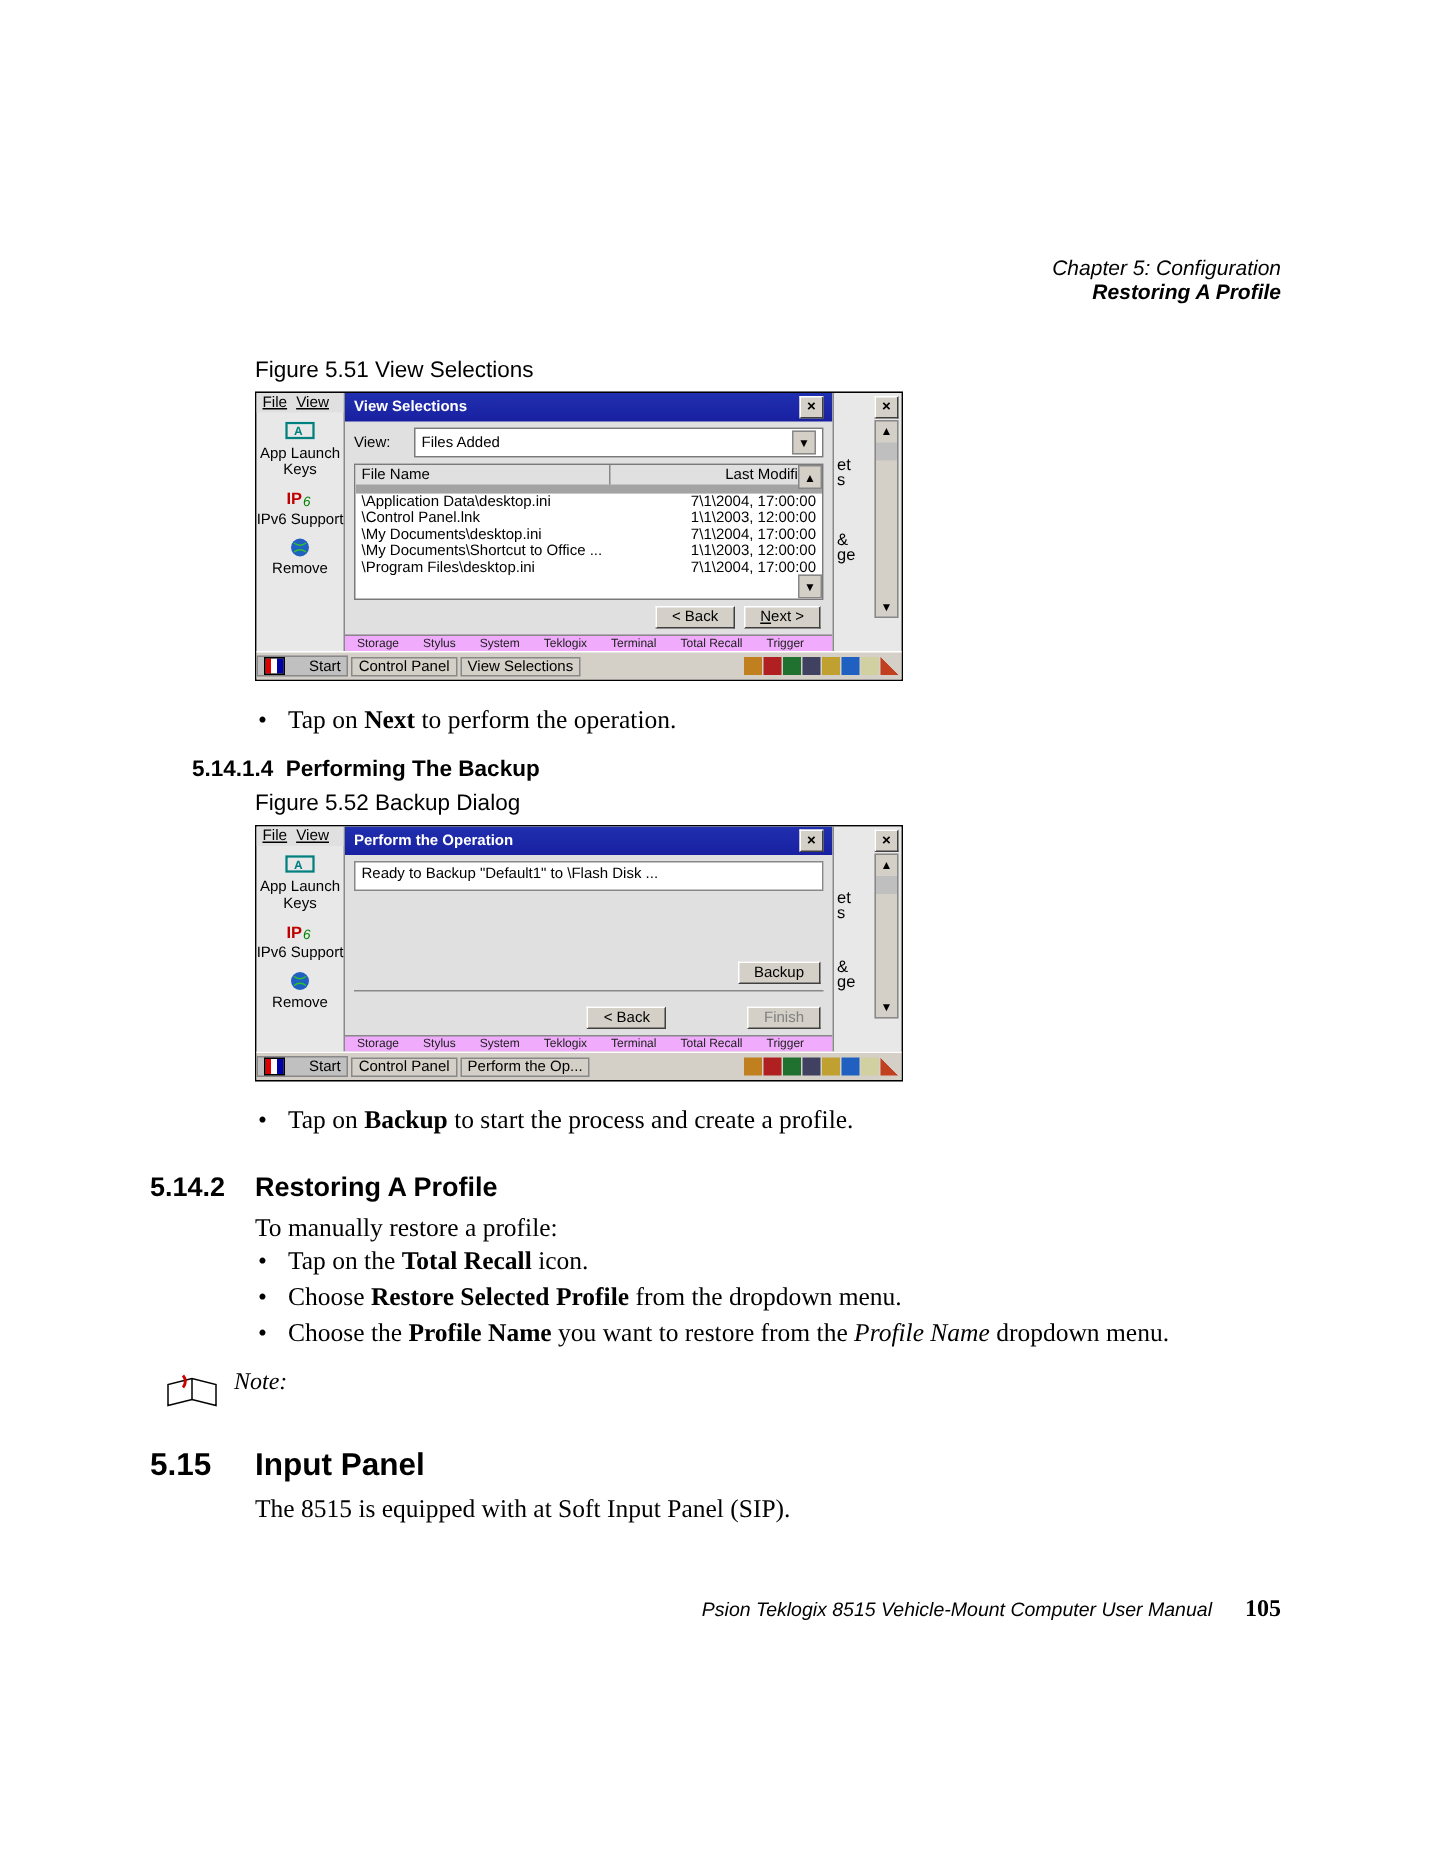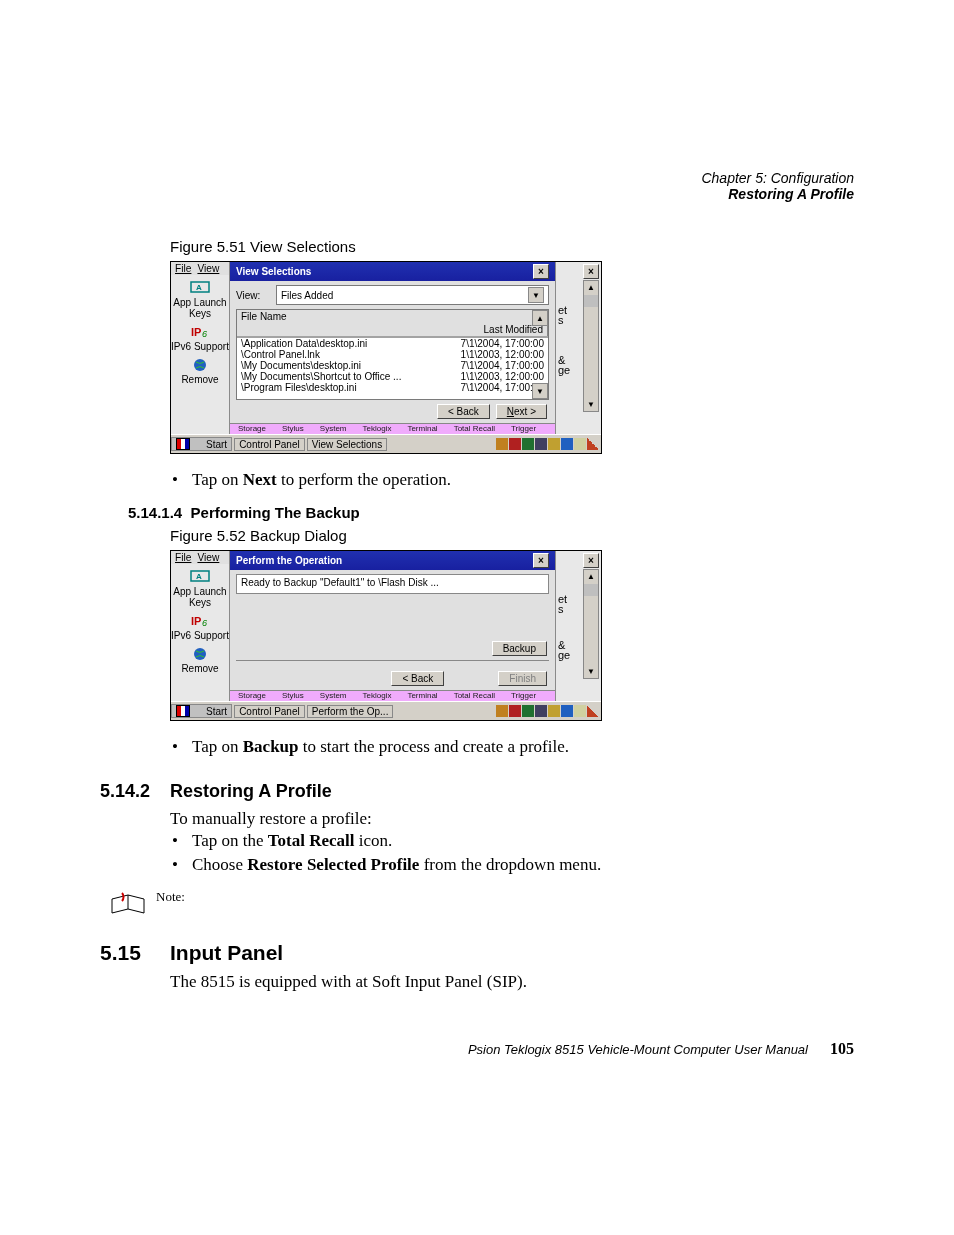--- a/index.html
+++ b/index.html
@@ -98,21 +98,21 @@
     text-align:right;
   }
   .dd .arrow { width:14px; height:14px; background:#d4d0c8; border:1px solid #888; display:flex; align-items:center; justify-content:center; font-size:8px; }
   .listbox {
     background:#fff;
     border:1px solid #7a7a7a;
     flex:1;
     overflow:hidden;
     position:relative;
   }
-  .list-head { display:flex; background:#e0e0e0; border-bottom:2px solid #a3a3a3;flex-direction:column;}
+  .list-head { display:flex; background:#e0e0e0; border-bottom:6px solid #a3a3a3;}
   .list-head .col { padding:1px 4px; border-right:1px solid #888; }
   .col-name { flex:1.1; }
   .col-date { flex:0.9;text-align:right; }
   .list-rows { }
   .list-row { display:flex; }
   .list-row .col { padding:0 4px; white-space:nowrap; overflow:hidden; }
   .scroll-up, .scroll-dn {
     position:absolute; right:0; width:14px; height:14px; background:#d4d0c8; border:1px solid #888;
     display:flex; align-items:center; justify-content:center; font-size:8px;
   }
@@ -192,21 +192,22 @@
     align-items: flex-start;
     margin: 8px 0 4px 0;
   }
   .note-icon {
     width: 38px;
     height: 28px;
     margin: 2px 8px 0 10px;
     flex-shrink:0;
   }
   .note-label {
-    font-size: 13px;
+    font-style: italic;
+    font-size: 16px;
     width: 84px;
     flex-shrink:0;
   }
   .note-text {
     font-style: italic;
     font-size: 17px;
   }
   .footer {
     display:flex;
     justify-content: flex-end;
@@ -473,20 +474,21 @@
   <div class="h3">
     <span class="num">5.14.2</span>
     <span>Restoring A Profile</span>
   </div>
 
   <div class="body-text">To manually restore a profile:</div>
 
   <ul class="bullets">
     <li><span>Tap on the </span><b>Total Recall</b><span> icon.</span></li>
     <li><span>Choose </span><b>Restore Selected Profile</b><span> from the dropdown menu.</span></li>
+    <li><span>Choose the </span><b>Profile Name</b><span> you want to restore from the </span><i>Profile Name</i><span> dropdown menu.</span></li>
   </ul>
 
   <div class="note-block">
     <svg class="note-icon" viewBox="0 0 38 28">
       <path d="M2 22 L18 18 L34 22 L34 8 L18 4 L2 8 Z" fill="#fff" stroke="#000" stroke-width="1"></path>
       <path d="M18 4 L18 18" stroke="#000"></path>
       <path d="M12 2 C14 4 14 8 12 10" fill="none" stroke="#c00" stroke-width="2"></path>
     </svg>
     <div class="note-label">Note:</div>
   </div>

